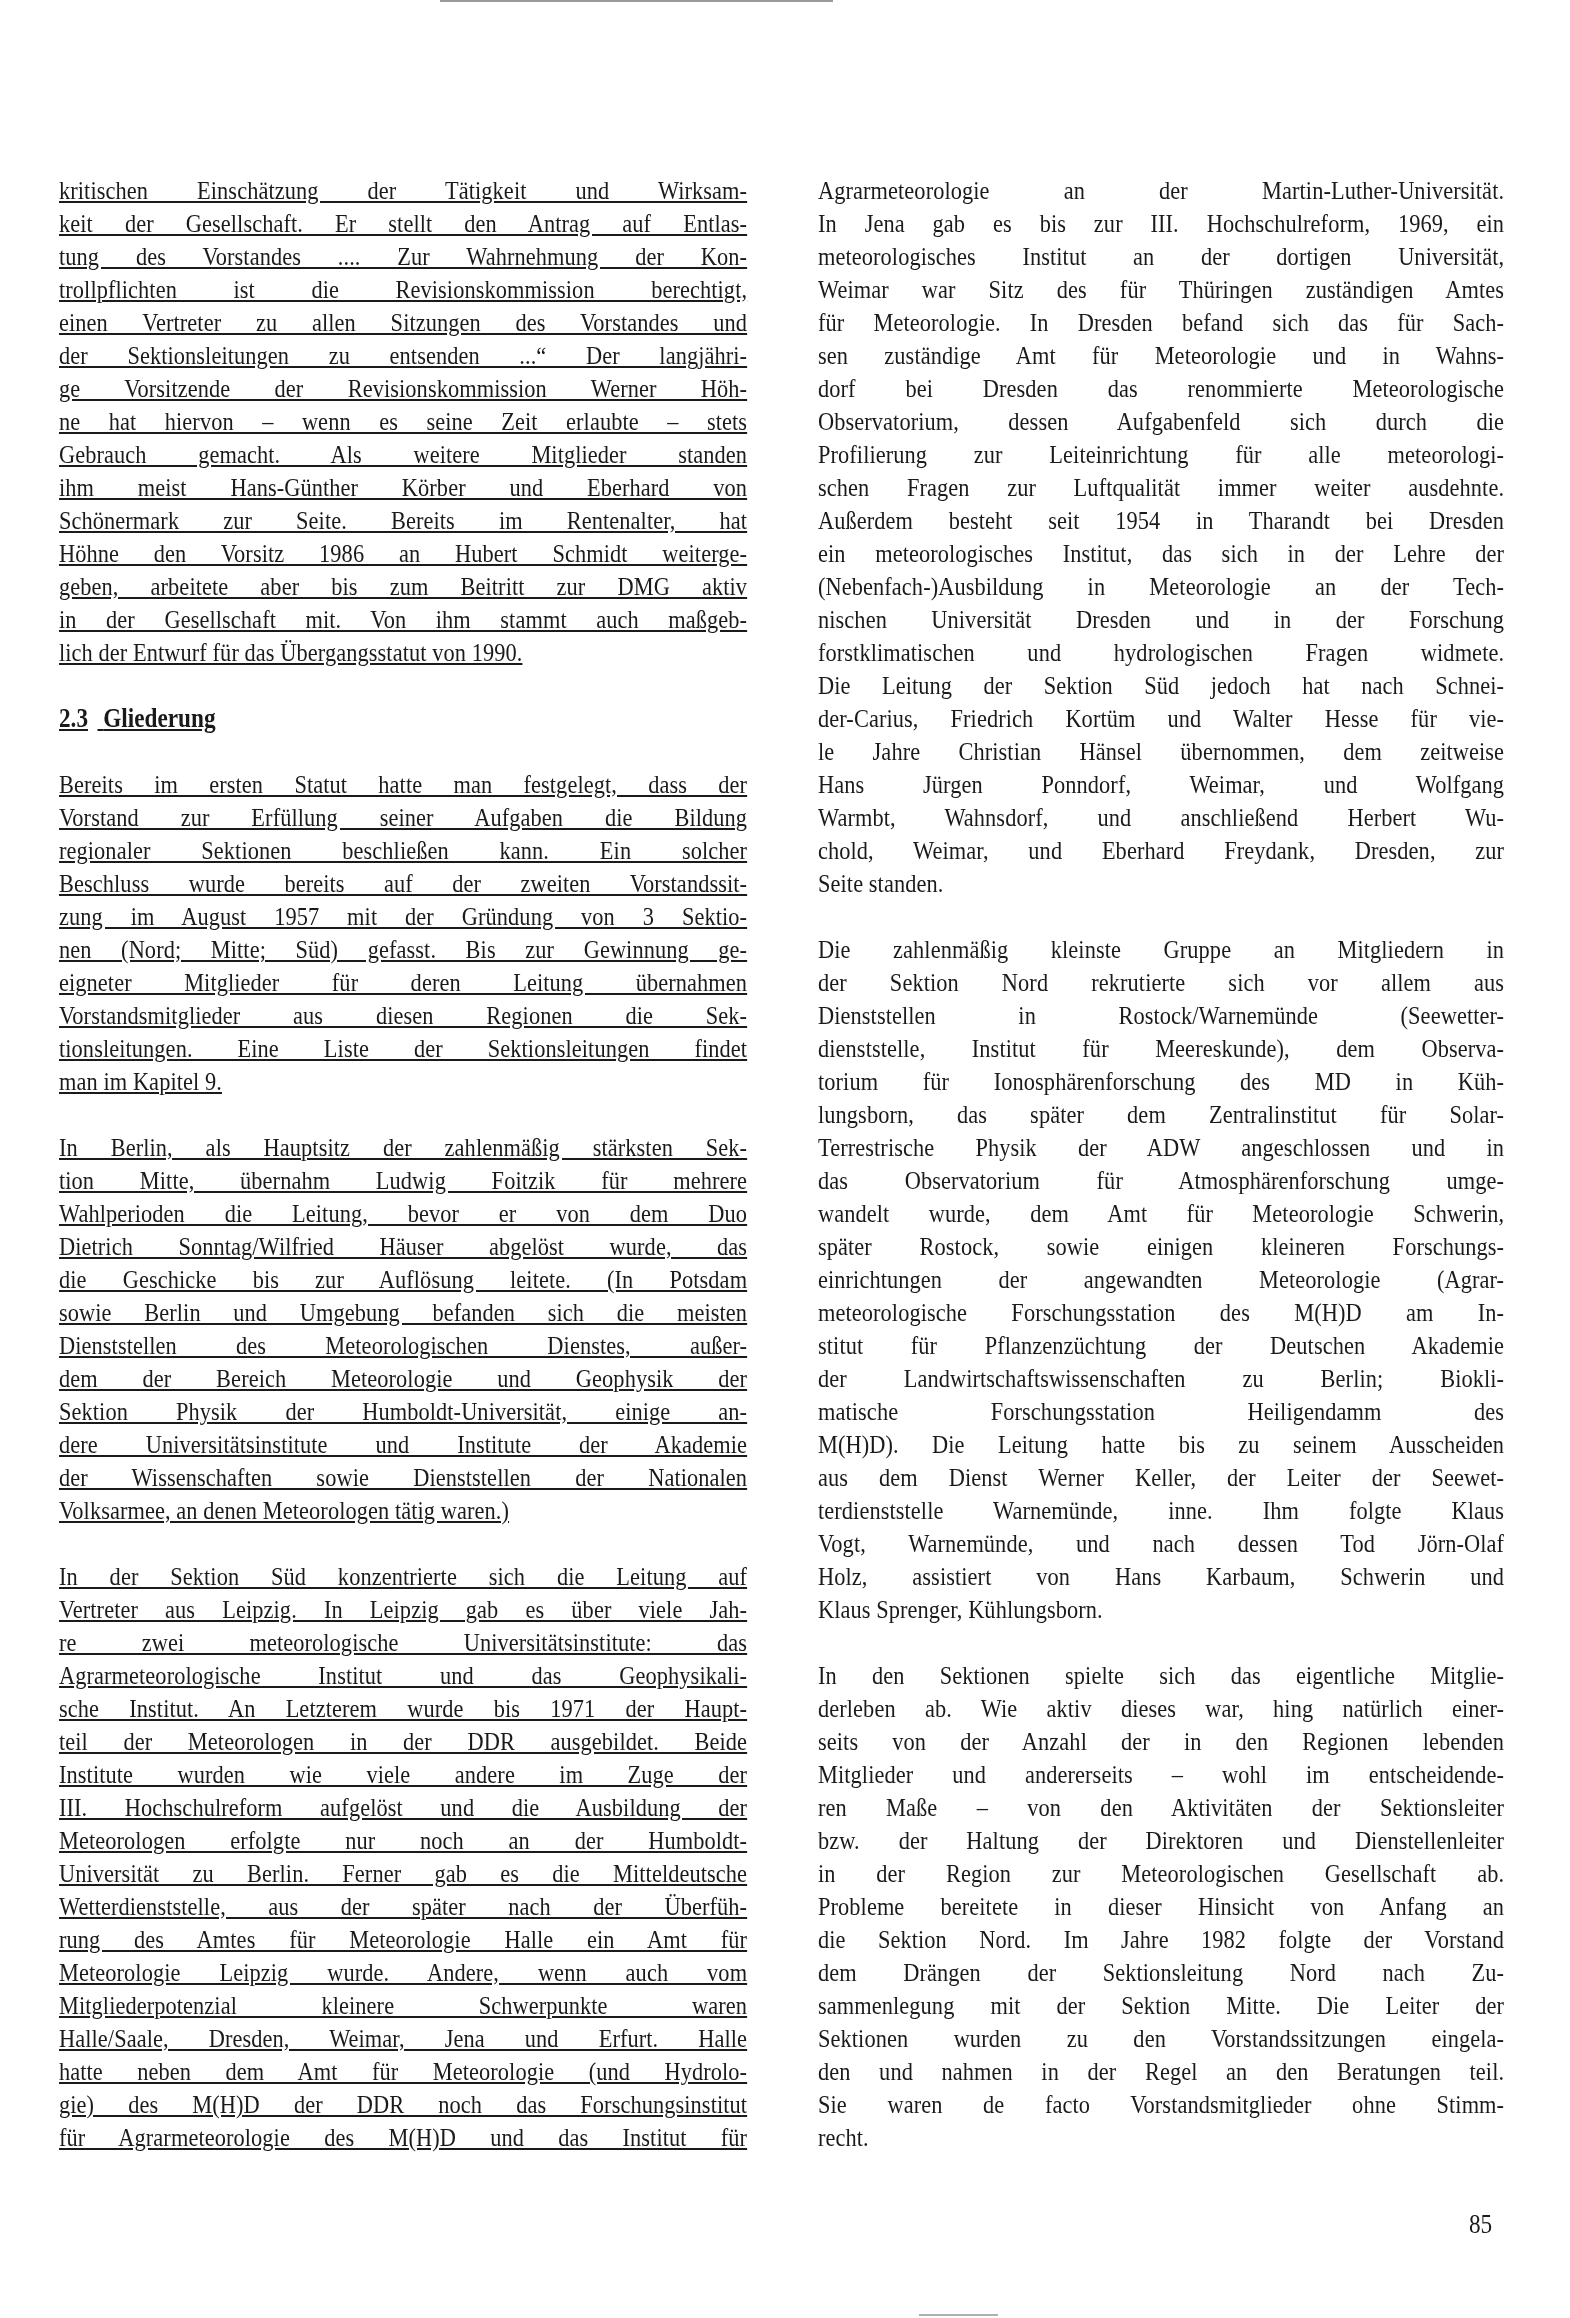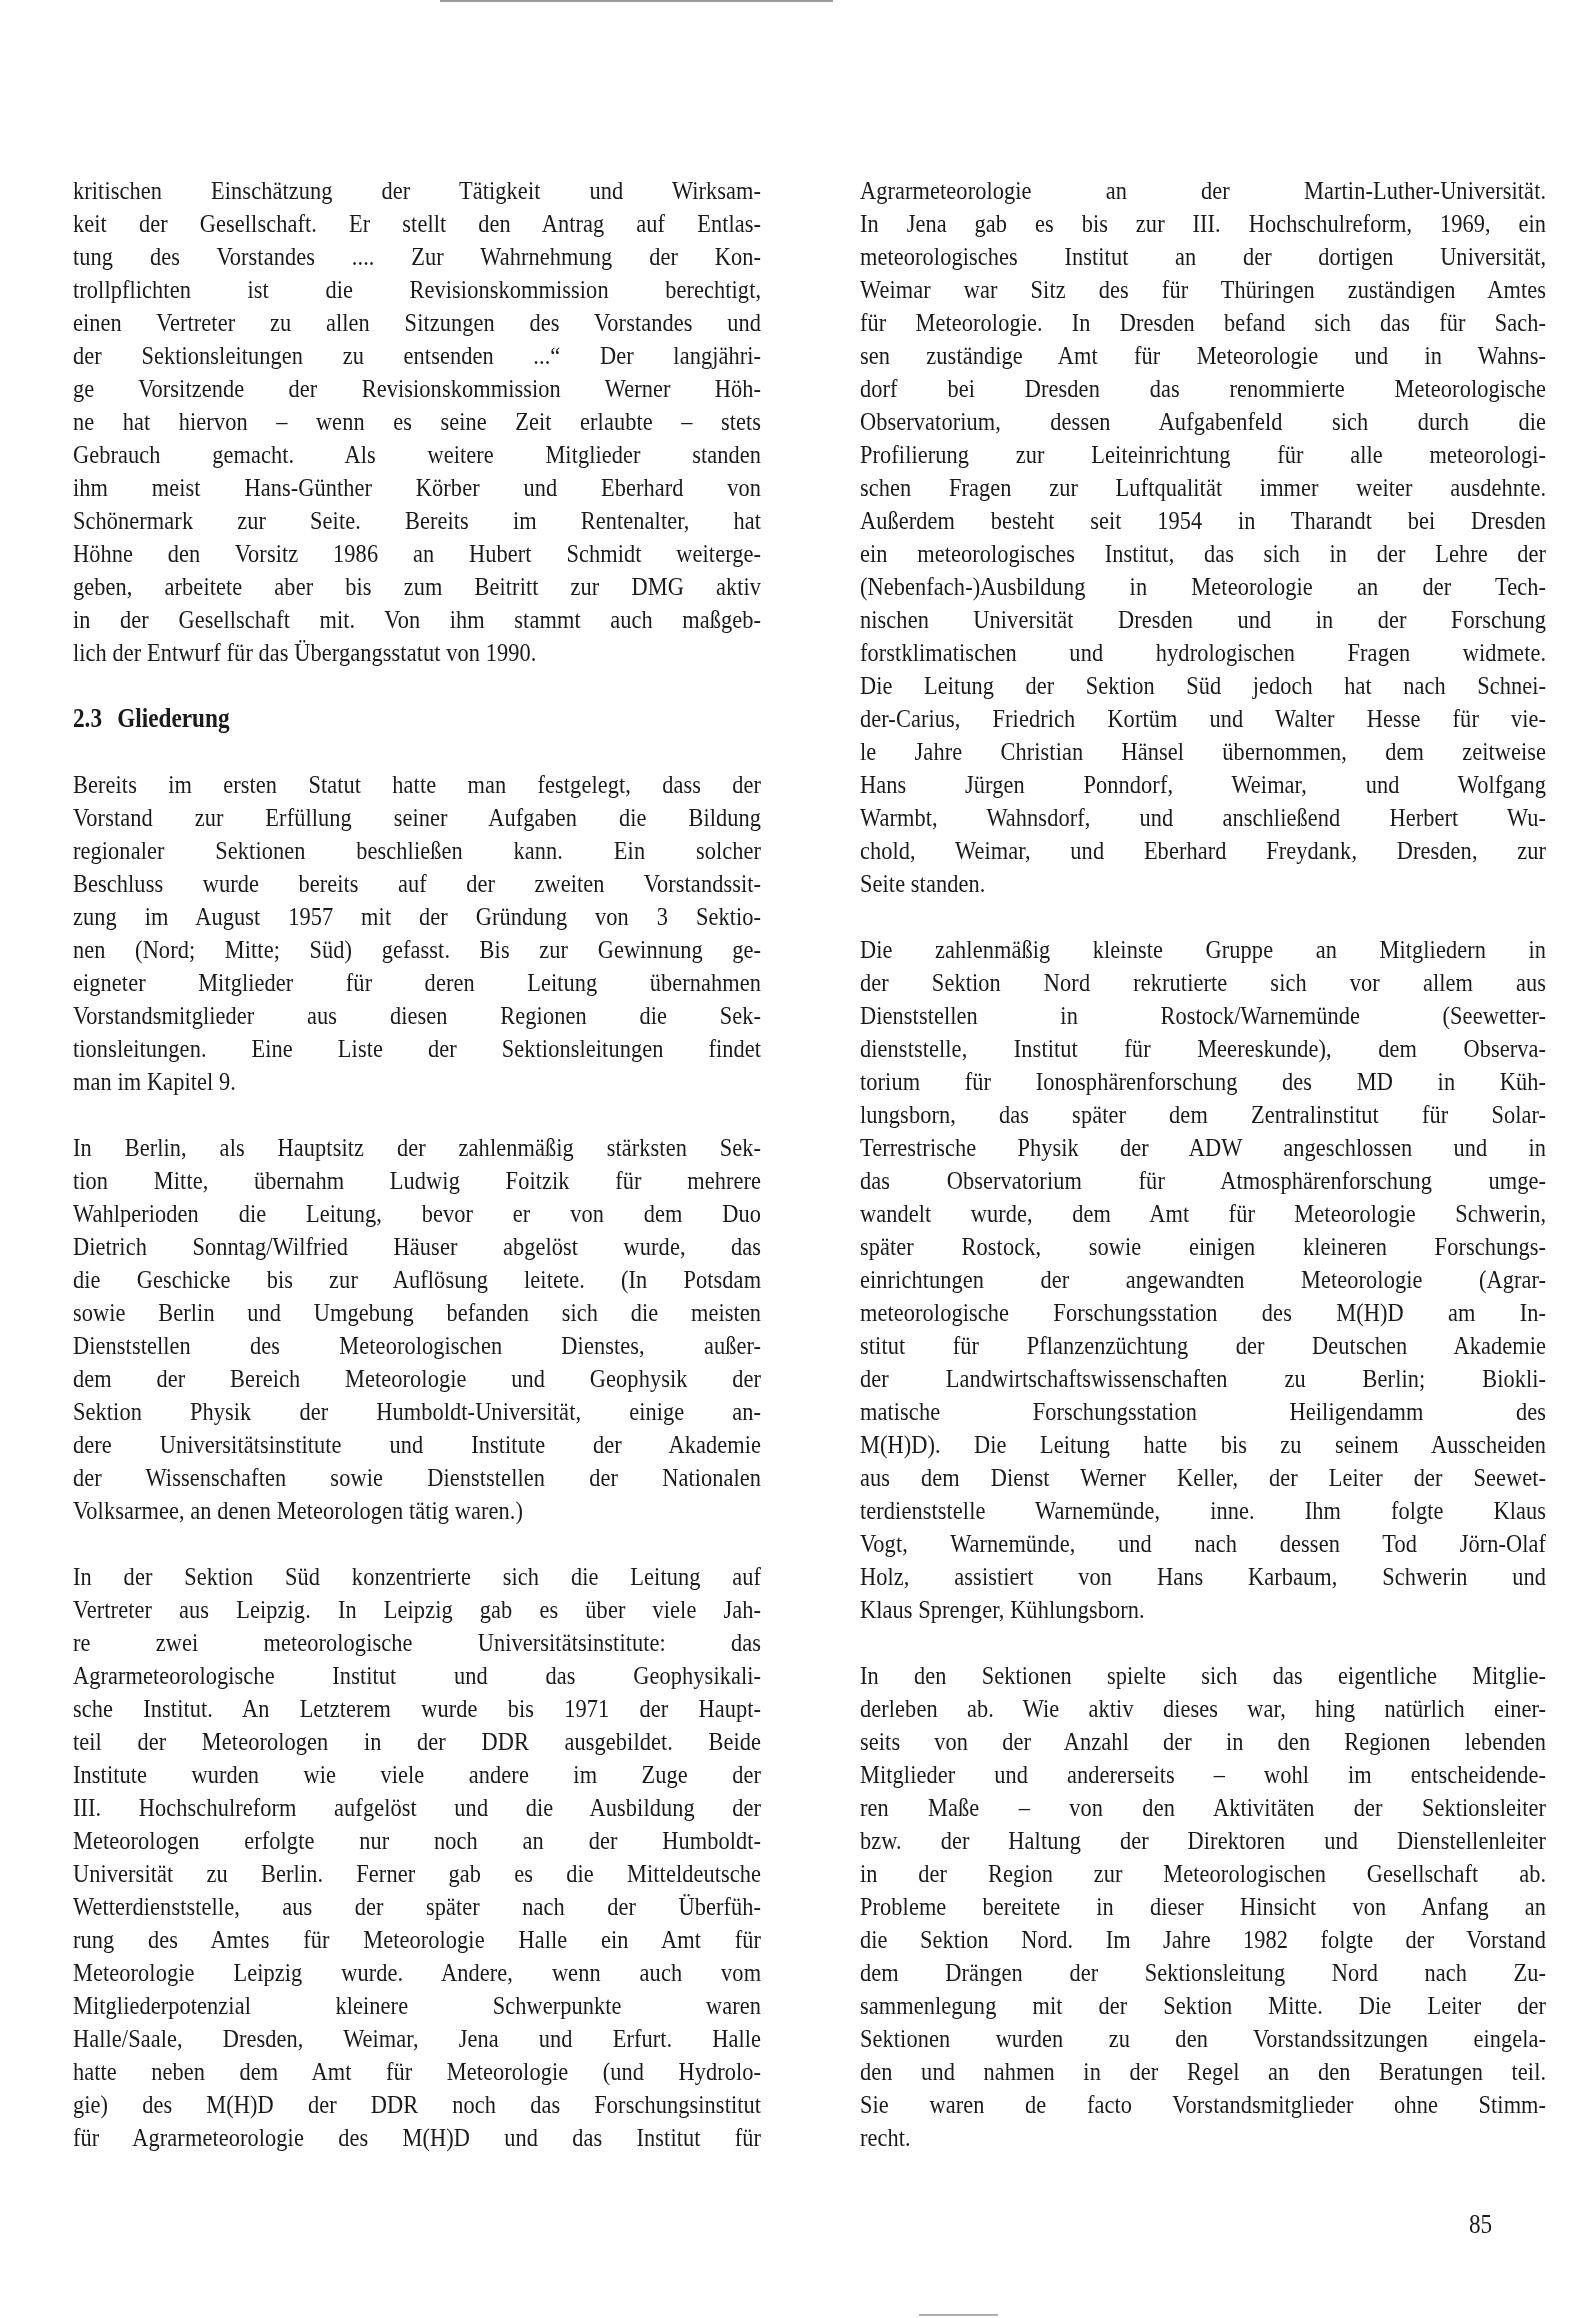--- a/index.html
+++ b/index.html
@@ -11,22 +11,22 @@
   .top-rule {
     position: absolute; left: 440px; top: 0; width: 393px; height: 1.6px;
     background: #9a9a9a;
   }
   .bottom-rule-left {
     position: absolute; left: 919px; top: 2314px; width: 79px; height: 1.6px; background: #b0b0b0;
   }
   .col {
     position: absolute; top: 174px; width: 707px;
   }
-  .col-left { left: 73px; width: 688px; }
-  .col-right { left: 860px; width: 686px; }
+  .col-left { left: 59px; width: 688px; text-decoration: underline; }
+  .col-right { left: 818px; width: 686px; }
   .line {
     font-size: 26px;
     line-height: 33px;
     height: 33px;
     white-space: nowrap;
     text-align: justify;
     text-align-last: justify;
     transform: scaleX(0.86);
     transform-origin: left top;
     width: 116.3%;

